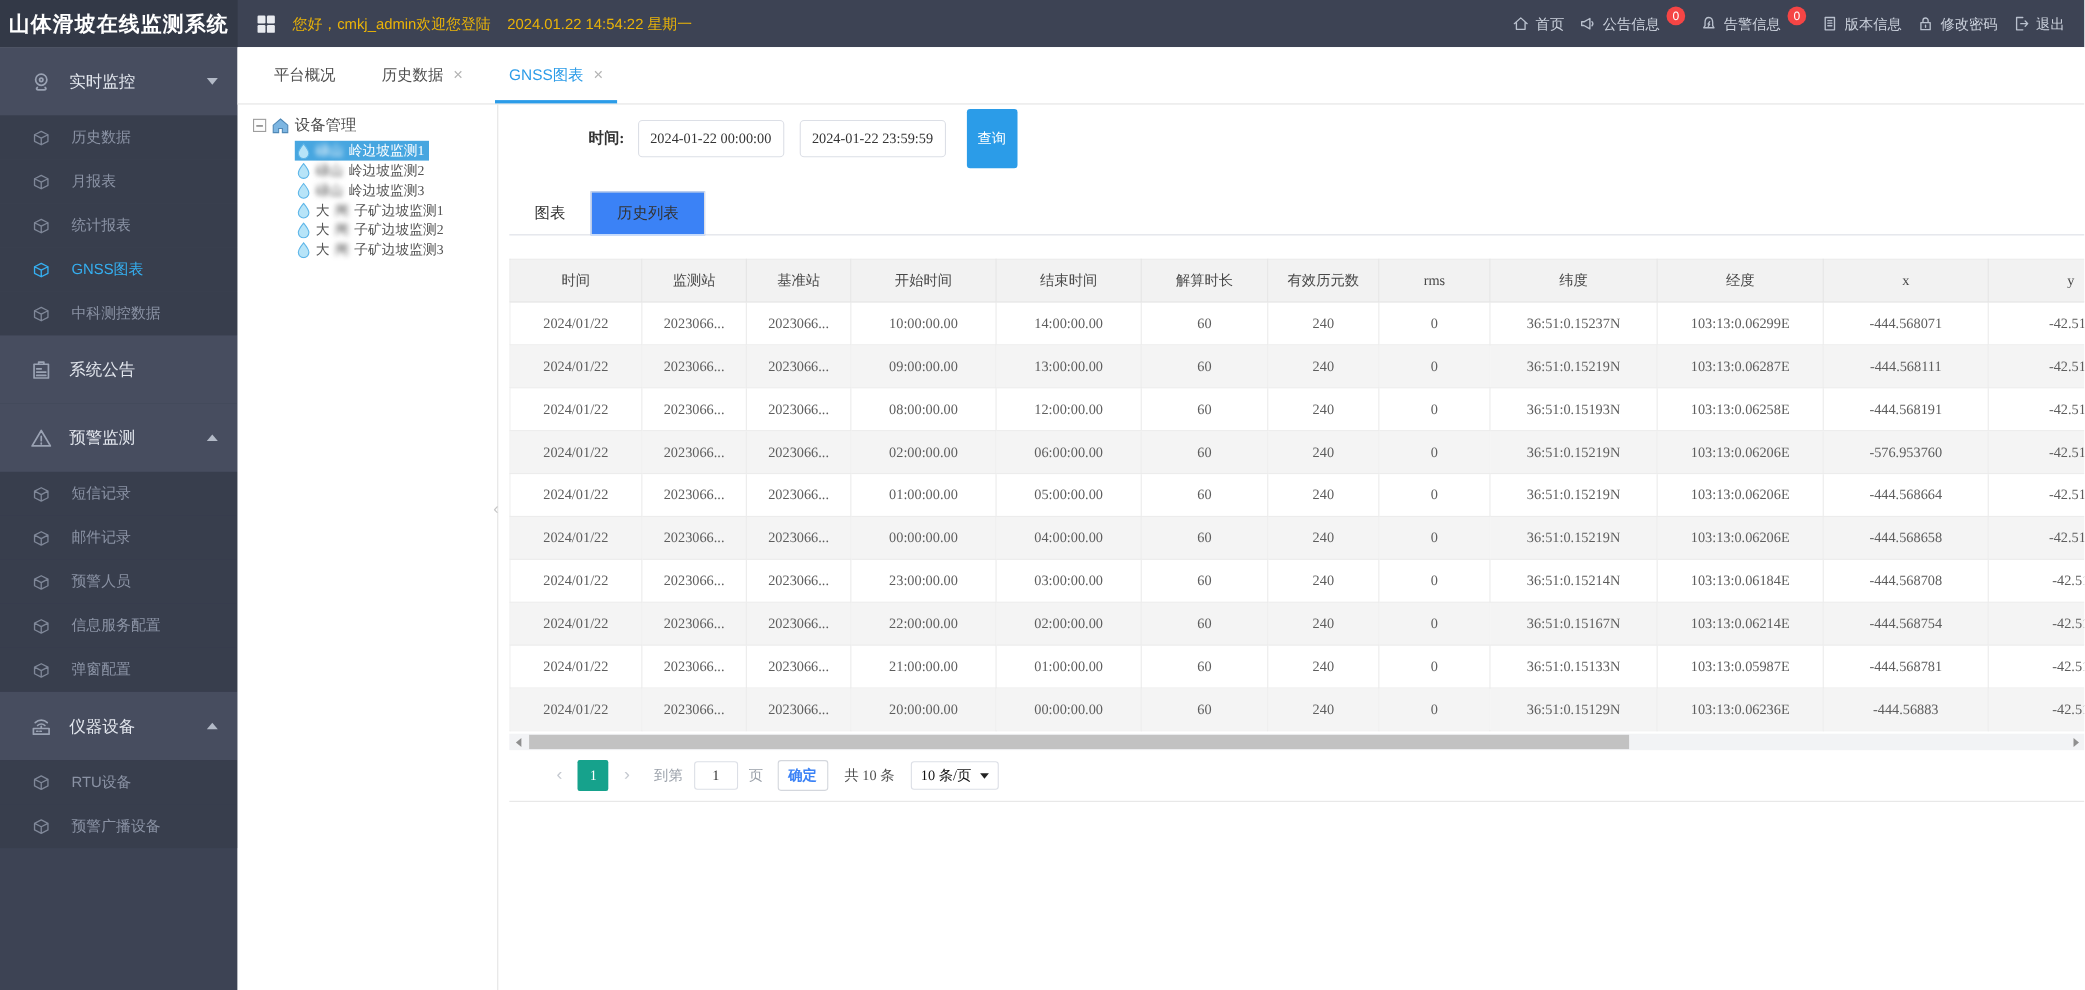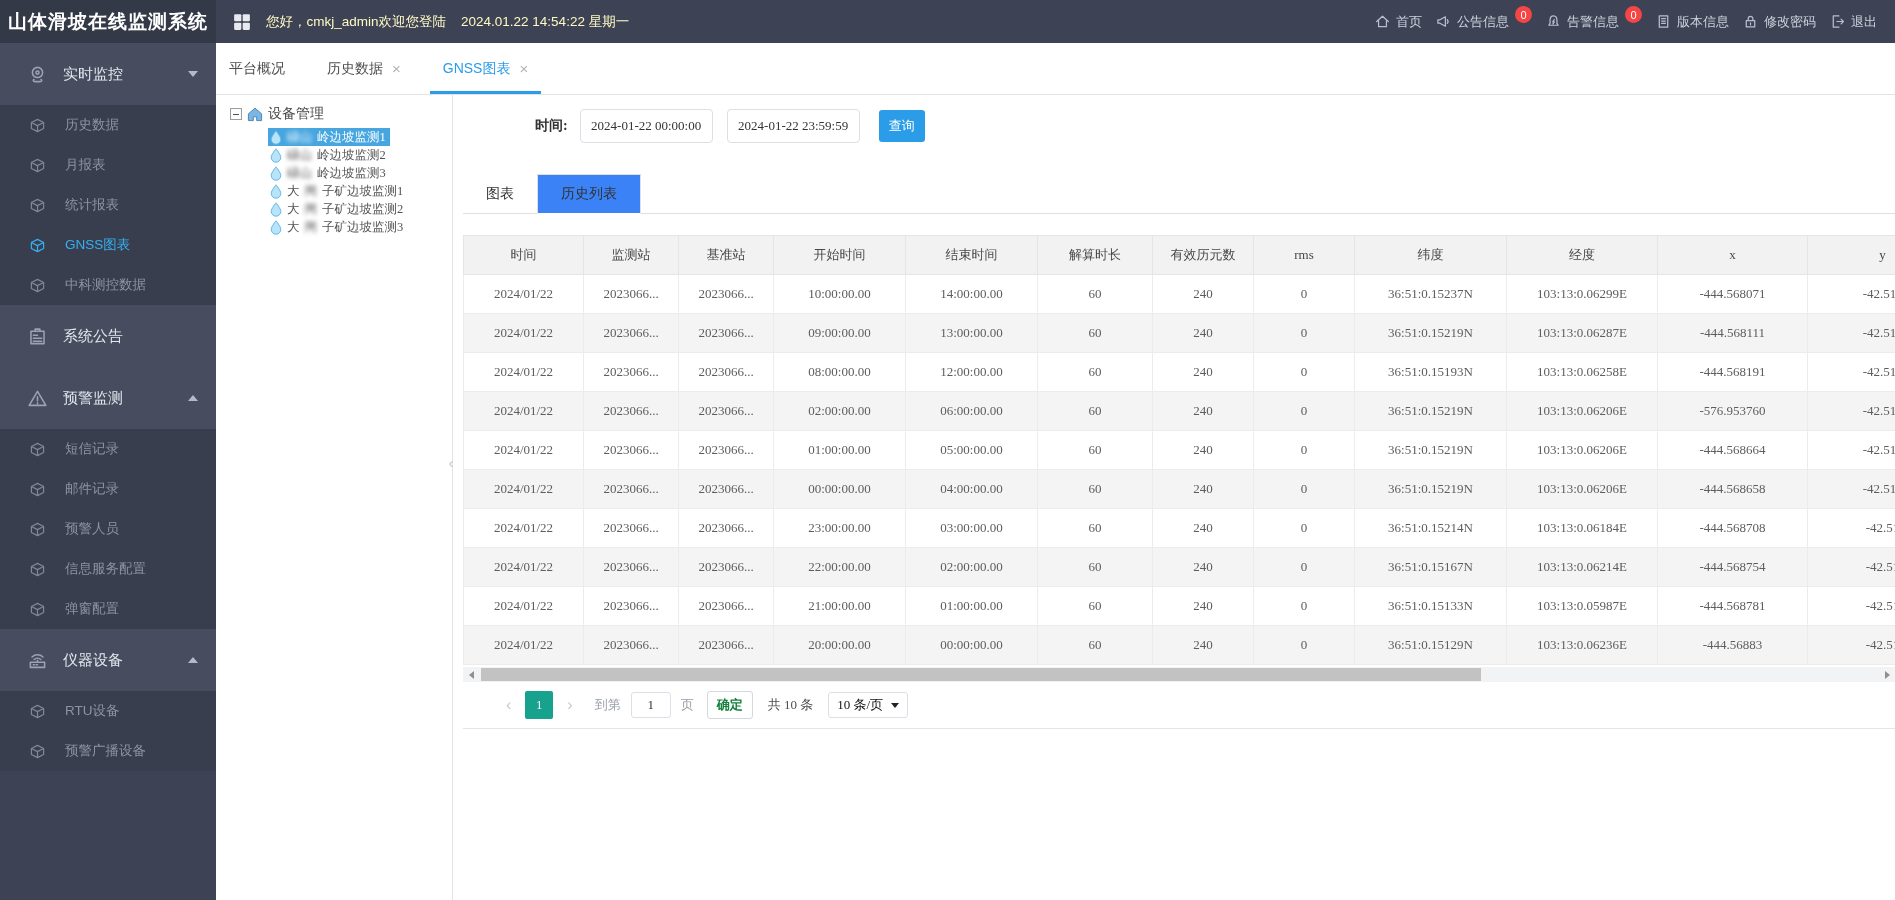--- a/index.html
+++ b/index.html
@@ -5,21 +5,21 @@
   * { box-sizing: border-box; margin: 0; padding: 0; }
   html,body { width:1895px; height:900px; overflow:hidden; background:#fff;
     font-family:"Liberation Sans", sans-serif; }
 
   
   .topbar { height:43px; background:#3d4354; display:flex; align-items:center; }
   .logo { width:216px; height:43px; background:#333947; color:#fff; font-size:19px;
     font-weight:bold; display:flex; align-items:center; justify-content:center;
     letter-spacing:1px; flex:none; }
   .grid-btn { margin-left:17px; color:#e8eaef; display:flex; }
-  .greeting, .datetime { color:#fef9c3; font-size:13.5px; margin-left:15px; }
+  .greeting, .datetime { color:#eab308; font-size:13.5px; margin-left:15px; }
   .topbar-nav { margin-left:auto; display:flex; align-items:center; gap:14px; padding-right:18px; }
   .nav-item { color:#ccd2dd; font-size:13px; display:flex; align-items:center; gap:6px;
     cursor:pointer; white-space:nowrap; }
   .nav-item .icn { display:flex; color:#b9c0cd; }
   .badge { background:#f54545; color:#fff; border-radius:9px; min-width:17px; height:17px;
     font-size:11px; display:flex; align-items:center; justify-content:center;
     position:relative; top:-7px; padding:0 3px; }
 
   
   .layout { display:flex; height:857px;border-radius:26px; }
@@ -31,21 +31,21 @@
   .side-item.sub .icn { color:#7f8798; }
   .side-item.active, .side-item.active .icn { color:#35b0f2; }
   .arr { margin-left:auto; width:0; height:0; }
   .arr.up { border-left:5px solid transparent; border-right:5px solid transparent; border-bottom:6px solid #b3bac7; }
   .arr.down { border-left:5px solid transparent; border-right:5px solid transparent; border-top:6px solid #b3bac7; }
 
   .main { flex:1; min-width:0; display:flex; flex-direction:column; background:#fff; }
 
   
   .tabbar { height:52px; border-bottom:1px solid #e3e3e3; display:flex; align-items:stretch;
-    background:#fff; flex:none; }
+    padding-left:20px; background:#fff; flex:none; }
   .top-tab { display:flex; align-items:center; padding:0 13px; margin-right:16px; font-size:14px;
     color:#4f4f4f; gap:9px; position:relative; cursor:pointer; }
   .top-tab.active { color:#2b9ce8; }
   .top-tab.active::after { content:""; position:absolute; left:0; right:0; bottom:0; height:3px; background:#2b9ce8; }
   .close-x { color:#b3b3b3; font-size:15px; line-height:1; }
 
   
   .workspace { flex:1; display:flex; min-height:0; position:relative;
     font-family:"Liberation Serif", serif; }
   .treepanel { width:237px; flex:none; border-right:1px solid #e4e4e4; padding:10px 0 0 14px; }
@@ -61,21 +61,21 @@
     display:flex; align-items:center; justify-content:center; color:#c6c6c6; font-size:15px;
     cursor:pointer; font-family:"Liberation Sans", sans-serif; }
 
   .content { flex:1; min-width:0; padding-left:10px; position:relative; }
 
   
   .query-row { margin-top:13px; margin-left:72px; display:flex; align-items:center; height:36px; }
   .query-label { font-weight:bold; font-size:14px; color:#333; margin-right:12px; }
   .time-input { width:133px; height:34px; border:1px solid #dcdfe6; border-radius:4px; text-align:center;
     font-size:13px; color:#333; margin-right:14px; font-family:"Liberation Serif", serif; outline:none; }
-  .query-btn { width:46px; height:32px; background:#2b9ce8; color:#fff; border:none; border-radius:3px;
+  .query-btn { width:46px; height:54px; background:#2b9ce8; color:#fff; border:none; border-radius:3px;
     font-size:13px; margin-left:5px; cursor:pointer; }
 
   
   .subtabs { margin-top:30px; display:flex; align-items:stretch; height:40px; border-bottom:1px solid #dcdfe6; }
   .subtab { padding:0 23px; display:flex; align-items:center; font-size:14px; color:#333; cursor:pointer; }
   .subtab.active { border:1px solid #dcdfe6; border-bottom:1px solid #fff; margin-bottom:-1px; background:#3b82f6; }
 
   
   .table-wrap { margin-top:21px; width:1432px; overflow:hidden; }
   table { border-collapse:collapse; table-layout:fixed; width:1494px; font-size:13px; color:#5d5d5d; }
@@ -96,21 +96,21 @@
   
   .pager { margin-top:9px; margin-left:34px; display:flex; align-items:center; height:28px; }
   .pg-chev { color:#c5c9d0; font-size:16px; padding:0 9px; cursor:pointer; font-family:"Liberation Sans", sans-serif; }
   .pg-num { width:28px; height:28px; background:#16a28c; color:#fff; border-radius:2px; display:flex;
     align-items:center; justify-content:center; font-size:13px; margin:0 5px; cursor:pointer; }
   .pg-goto { color:#9aa0a9; font-size:13px; margin-left:13px; }
   .pg-input { width:40px; height:26px; border:1px solid #dcdfe6; border-radius:3px; text-align:center;
     font-size:13px; color:#333; margin:0 10px; font-family:"Liberation Serif", serif; outline:none; }
   .pg-unit { color:#9aa0a9; font-size:13px; margin-right:13px; }
   .pg-confirm { width:46px; height:28px; background:#fff; border:1px solid #d4d7dd; border-radius:3px;
-    font-size:13px; color:#15803d; font-weight:bold; cursor:pointer; font-family:"Liberation Serif", serif; }
+    font-size:13px; color:#3b82f6; font-weight:bold; cursor:pointer; font-family:"Liberation Serif", serif; }
   .pg-total { font-size:13px; color:#4f4f4f; margin:0 15px; }
   .pg-size { width:80px; height:26px; border:1px solid #dcdfe6; border-radius:3px; display:flex;
     align-items:center; justify-content:space-between; padding:0 8px; font-size:13px; color:#111; cursor:pointer; }
   .caret-down { width:0;height:0;border-left:4.5px solid transparent;border-right:4.5px solid transparent;border-top:5.5px solid #222; }
   .bottom-line { margin-top:9px; width:1432px; border-bottom:1px solid #e6e6e6; }
 </style>
 </head>
 <body>
 
 <header class="topbar">

